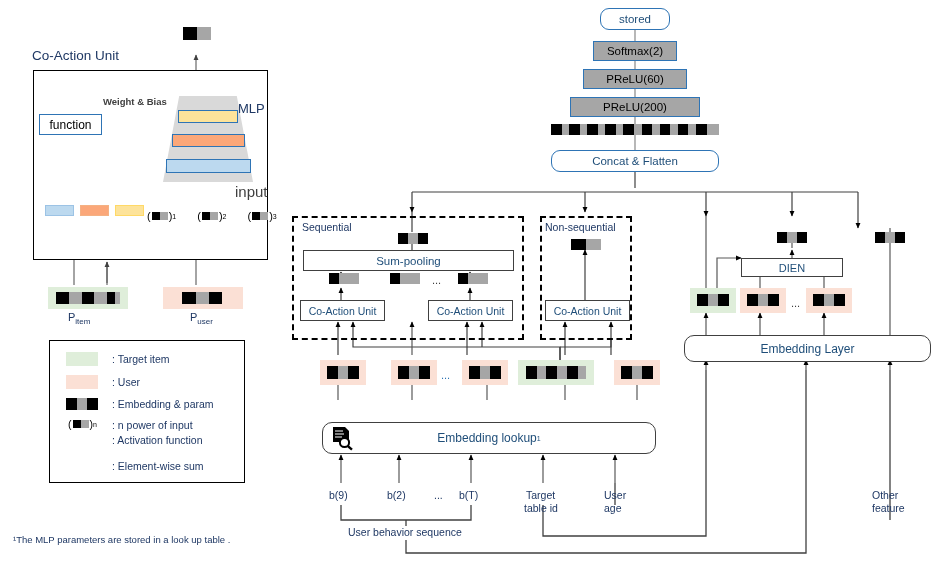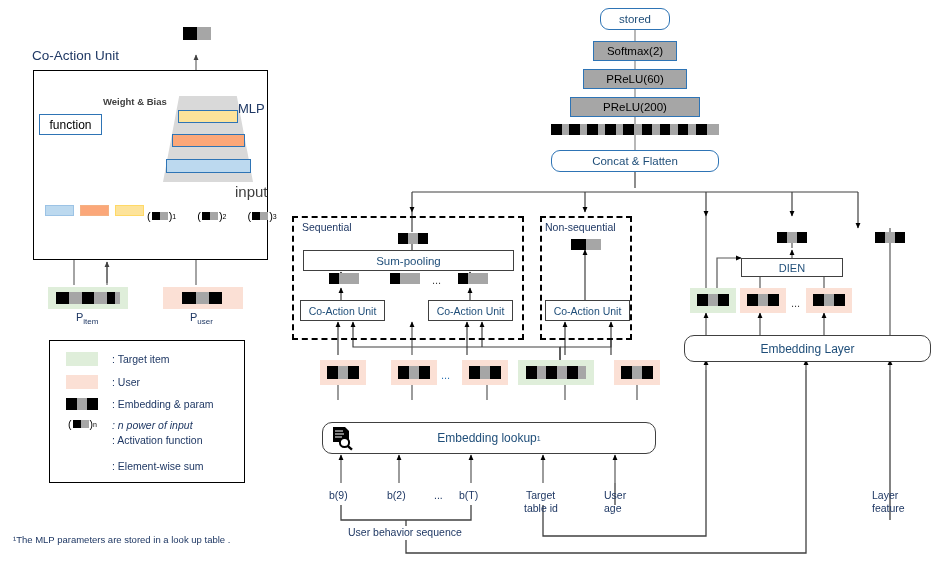--- a/index.html
+++ b/index.html
@@ -305,21 +305,21 @@
 
 <div class="tint tint-green" style="left:48px; top:287px; width:80px; height:22px;"></div>
 <div class="emb" style="left:56px; top:292px; width:64px; height:12px;">
   <i class="cellK" style="width:20%"></i>
     <i class="cellG" style="width:20%"></i>
   <i class="cellK" style="width:20%"></i>
     <i class="cellG" style="width:20%"></i>
   <i class="cellK" style="width:12%"></i>
     <i class="cellG" style="width:8%"></i>
 </div>
-<div class="pw" style="left:76px; top:311px;">
+<div class="pw" style="left:68px; top:311px;">
   <span>P</span><sub>item</sub>
 </div>
 
 <div class="tint tint-pink" style="left:163px; top:287px; width:80px; height:22px;"></div>
 <div class="emb" style="left:182px; top:292px; width:40px; height:12px;">
   <i class="cellK" style="width:34%"></i>
     <i class="cellG" style="width:33%"></i>
     <i class="cellK" style="width:33%"></i>
 </div>
 <div class="pw" style="left:190px; top:311px;">
@@ -340,21 +340,21 @@
     <i class="cellK" style="width:33%"></i>
 </div>
 <div class="lbl-blk" style="left:112px; top:398px; font-size:10.5px;">: Embedding &amp; param</div>
 
 <div class="powrow" style="left:68px; top:418px; font-size:10.5px;">
   <span class="powitem">(<span class="minibar">
         <i class="cellK"></i>
         <i class="cellG"></i>
       </span>)<span class="sup">n</span></span>
 </div>
-<div class="lbl-blk" style="left:112px; top:419px; font-size:10.5px;font-style:italic;">: n power of input</div>
+<div class="lbl-blk" style="left:112px; top:419px; font-size:10.5px;">: n power of input</div>
 
 <div class="lbl-blk" style="left:112px; top:434px; font-size:10.5px;">: Activation function</div>
 <div class="lbl-blk" style="left:112px; top:460px; font-size:10.5px;">: Element-wise sum</div>
 
 <div class="footnote" style="left:13px; top:534px;">¹The MLP parameters are stored in a look up table .</div>
 
 <div class="bx bx-blue" style="left:600px; top:8px; width:70px; height:22px; font-size:11.5px;">stored</div>
 <div class="bx bx-gray" style="left:593px; top:41px; width:84px; height:20px; font-size:11.5px;">Softmax(2)</div>
 <div class="bx bx-gray" style="left:583px; top:69px; width:104px; height:20px; font-size:11.5px;">PReLU(60)</div>
 <div class="bx bx-gray" style="left:570px; top:97px; width:130px; height:20px; font-size:11.5px;">PReLU(200)</div>
@@ -513,16 +513,16 @@
 <div class="lbl-blk" style="left:387px; top:489px; font-size:10.5px;">b(2)</div>
 <div class="lbl-blk" style="left:434px; top:489px; font-size:10.5px;">...</div>
 <div class="lbl-blk" style="left:459px; top:489px; font-size:10.5px;">b(T)</div>
 
 <div class="lbl-blk" style="left:526px; top:489px; font-size:10.5px;">Target</div>
 <div class="lbl-blk" style="left:524px; top:502px; font-size:10.5px;">table id</div>
 
 <div class="lbl-blk" style="left:604px; top:489px; font-size:10.5px;">User</div>
 <div class="lbl-blk" style="left:604px; top:502px; font-size:10.5px;">age</div>
 
-<div class="lbl-blk" style="left:872px; top:489px; font-size:10.5px;">Layer</div>
+<div class="lbl-blk" style="left:872px; top:489px; font-size:10.5px;">Other</div>
 <div class="lbl-blk" style="left:872px; top:502px; font-size:10.5px;">feature</div>
 
 <div class="lbl-blk" style="left:348px; top:526px; font-size:10.5px;">User behavior sequence</div>
 
 </body></html>

